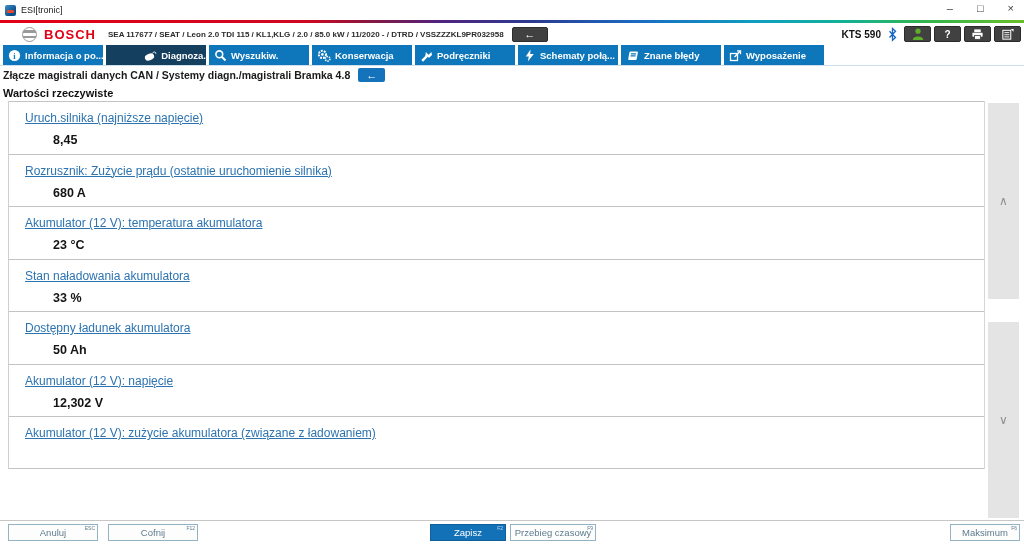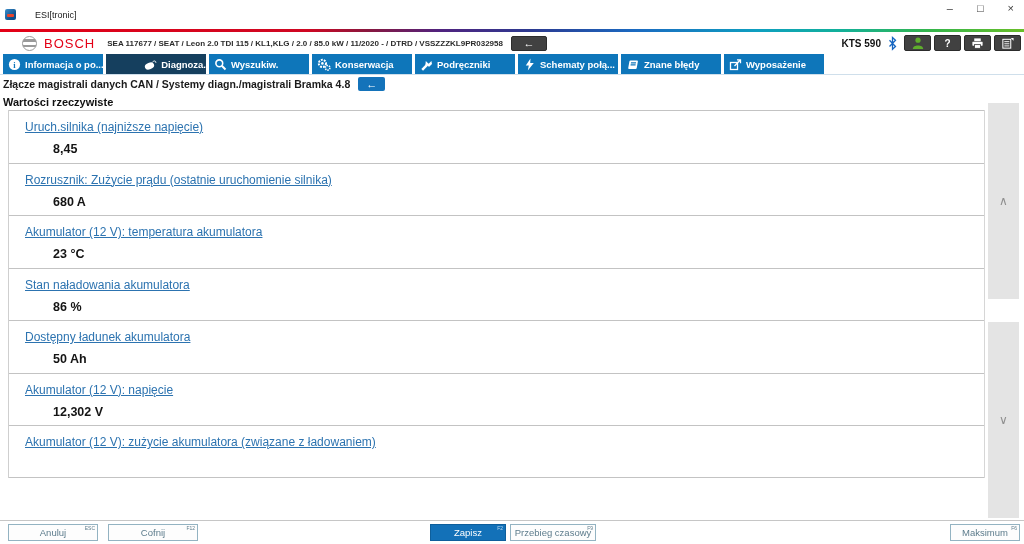--- a/index.html
+++ b/index.html
@@ -2,33 +2,33 @@
 <html><head>
 <meta charset="utf-8">
 <style>
   html,body{margin:0;padding:0;}
   body{
     width:1024px;height:544px;overflow:hidden;position:relative;
     background:#ffffff;font-family:"Liberation Sans",sans-serif;
     -webkit-font-smoothing:antialiased;
   }
   
-  .titlebar{height:29px;display:flex;align-items:center;padding-left:5px;background:#fff;position:relative;gap:14px;}
+  .titlebar{height:20px;display:flex;align-items:center;padding-left:5px;background:#fff;position:relative;}
   .appicon{width:11px;height:11px;border-radius:2px;background:linear-gradient(135deg,#3c8ecb 0%,#0d4f8b 70%);position:relative;flex:0 0 auto;}
   .appicon::after{content:"";position:absolute;left:2px;top:5px;width:7px;height:3px;background:#e8452c;border-radius:1px;}
   .apptitle{font-size:9px;color:#1a1a1a;margin-left:5px;}
   .wincontrols{position:absolute;right:10px;top:0;height:17px;display:flex;align-items:center;gap:24px;font-size:11px;color:#3c3c3c;}
   .wc{cursor:default;line-height:17px;}
   
   .stripe{height:3px;background:linear-gradient(90deg,#e30016 0%,#cf0722 30%,#88173f 36%,#50237f 43%,#2b3a91 52%,#1b6ac1 62%,#0e9fc0 74%,#12b09a 82%,#35b54a 91%,#6abe28 100%);}
   
   .idbar{height:22px;display:flex;align-items:center;background:#fff;padding-left:22px;}
   .bosch-mark{width:15px;height:15px;border-radius:50%;border:1.5px solid #9a9a9a;box-sizing:border-box;background:
     linear-gradient(#ffffff 0 18%,#9a9a9a 18% 38%,#ffffff 38% 60%,#9a9a9a 60% 80%,#ffffff 80% 100%);}
-  .bosch-word{font-size:13px;font-weight:normal;letter-spacing:1px;color:#e30016;margin-left:7px;}
+  .bosch-word{font-size:13px;font-weight:bold;letter-spacing:1px;color:#e30016;margin-left:7px;}
   .vehicle{font-size:8px;font-weight:bold;color:#2b2b2b;margin-left:12px;white-space:nowrap;}
   .backbtn{margin-left:8px;width:36px;height:15px;background:#414141;border:1px solid #2d2d2d;border-radius:2px;
     color:#fff;display:flex;align-items:center;justify-content:center;font-size:11px;font-weight:bold;padding:0;cursor:pointer;}
   .idright{margin-left:auto;display:flex;align-items:center;gap:3px;padding-right:3px;}
   .kts{font-size:10px;font-weight:bold;color:#111;margin-right:3px;}
   .bticon{margin-right:3px;}
   .hbtn{width:27px;height:16px;background:#414141;border:1px solid #2b2b2b;border-radius:2px;display:flex;
     align-items:center;justify-content:center;padding:0;cursor:pointer;color:#fff;font-size:10px;font-weight:bold;}
   
   .tabbar{height:20px;display:flex;padding-left:3px;border-bottom:1px solid #cfdfeb;background:#fff;}
@@ -199,21 +199,21 @@
   <div class="vrow">
     <a class="vlabel">Rozrusznik: Zużycie prądu (ostatnie uruchomienie silnika)</a>
     <div class="vval">680 A</div>
   </div>
   <div class="vrow">
     <a class="vlabel">Akumulator (12 V): temperatura akumulatora</a>
     <div class="vval">23 °C</div>
   </div>
   <div class="vrow">
     <a class="vlabel">Stan naładowania akumulatora</a>
-    <div class="vval">86 %</div>
+    <div class="vval">33 %</div>
   </div>
   <div class="vrow">
     <a class="vlabel">Dostępny ładunek akumulatora</a>
     <div class="vval">50 Ah</div>
   </div>
   <div class="vrow">
     <a class="vlabel">Akumulator (12 V): napięcie</a>
     <div class="vval">12,302 V</div>
   </div>
   <div class="vrow">

